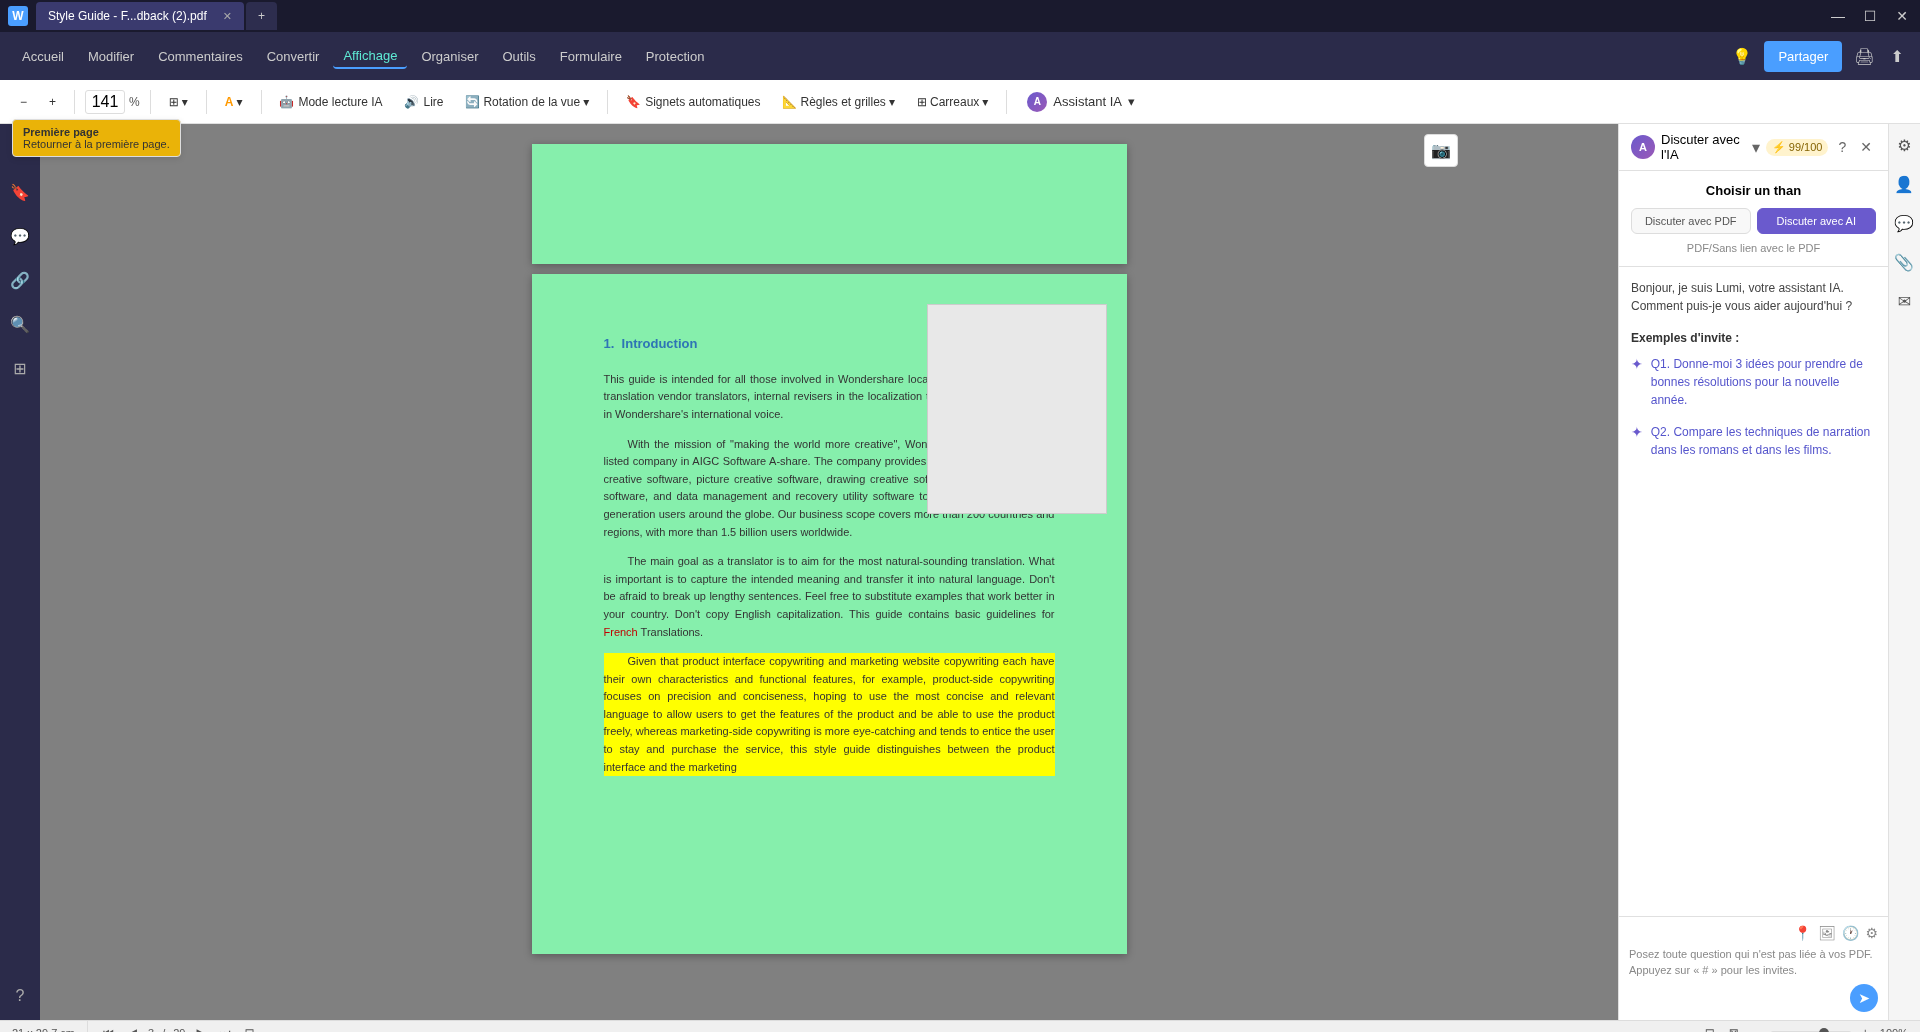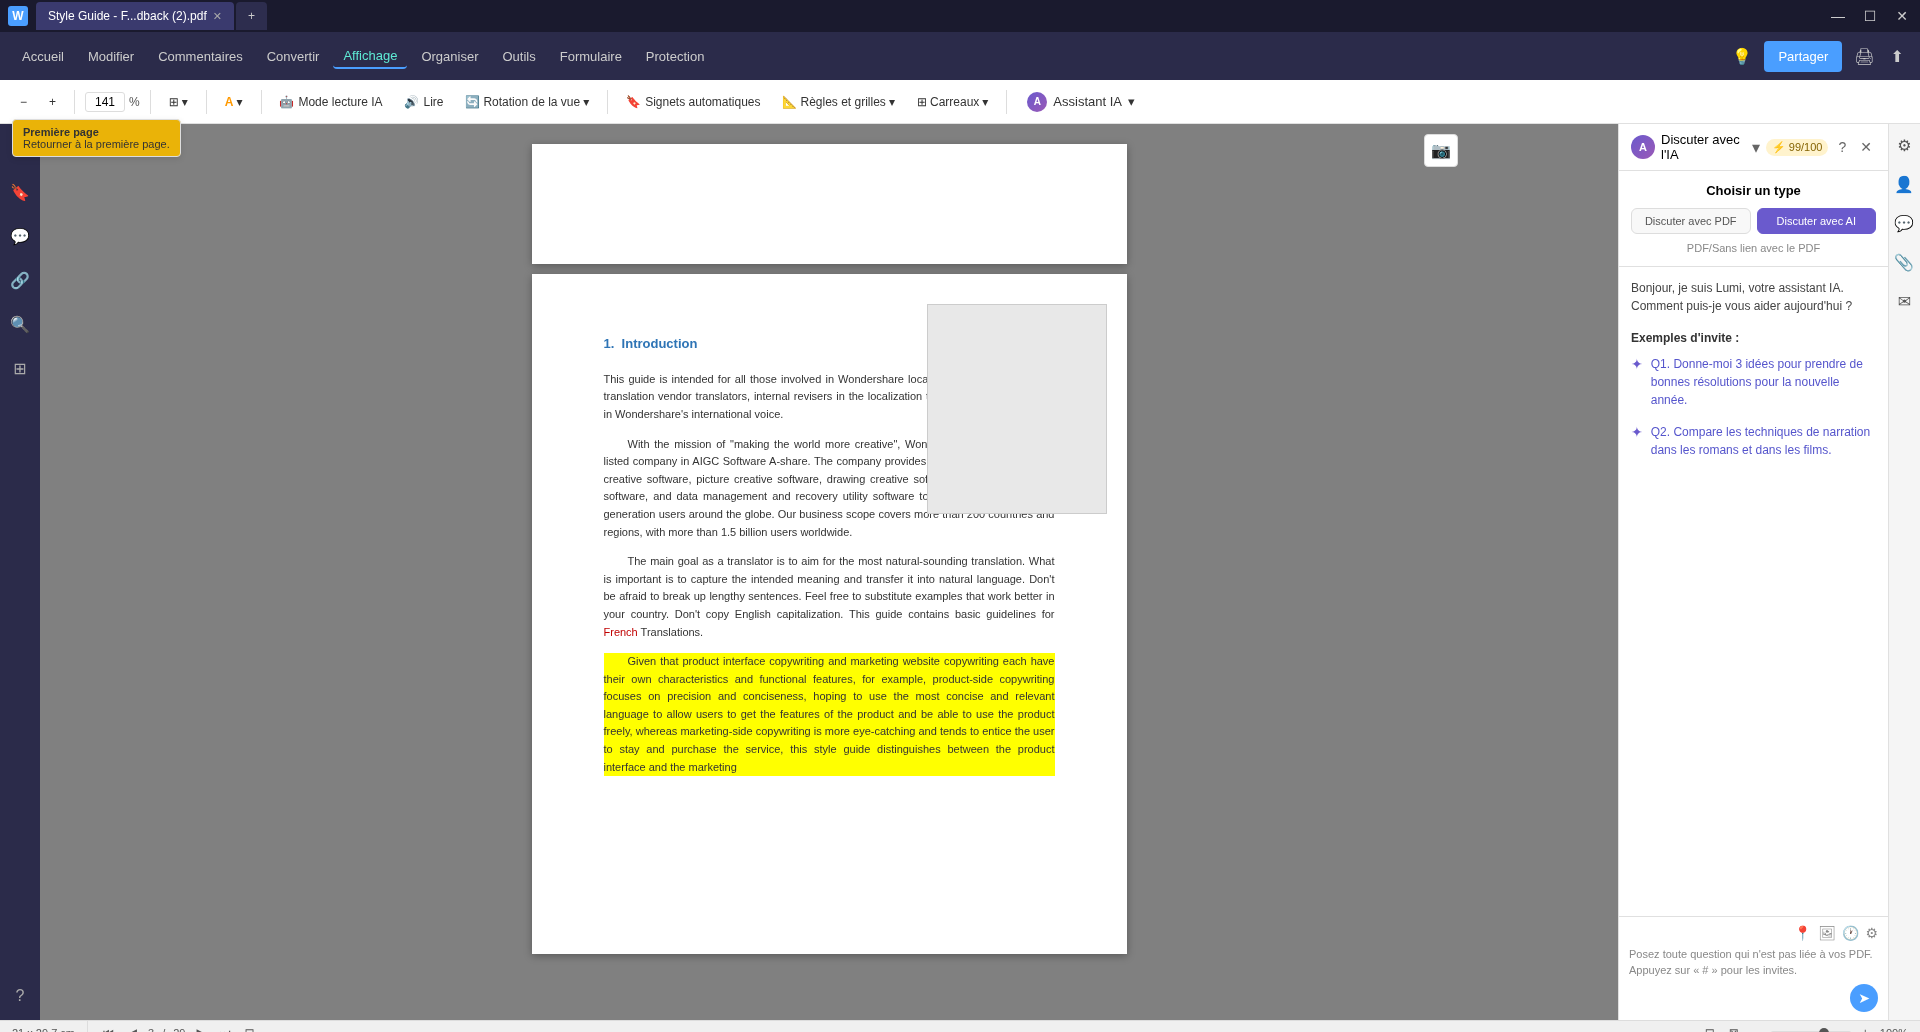--- a/index.html
+++ b/index.html
@@ -19,21 +19,21 @@
     #title-bar-left { display: flex; align-items: center; gap: 8px; }
     #tab-bar { display: flex; align-items: center; gap: 2px; }
     .tab {
       background: #2d2d4e;
       color: #ccc;
       padding: 4px 12px;
       border-radius: 4px 4px 0 0;
       font-size: 12px;
       display: flex;
       align-items: center;
-      gap: 6px;
+      gap: 16px;
       cursor: pointer;
       height: 28px;
     }
     .tab.active { background: #3a3a6e; color: white; }
     #title-bar-right { display: flex; align-items: center; gap: 12px; }
     .win-btn { color: #ccc; cursor: pointer; font-size: 14px; width: 20px; text-align: center; }
 
     
     #menu-bar {
       height: 48px;
@@ -86,21 +86,21 @@
       background: none;
     }
     .tb-divider { width: 1px; height: 24px; background: #ddd; margin: 0 4px; }
     .zoom-control { display: flex; align-items: center; gap: 4px; font-size: 13px; }
     .zoom-input {
       width: 40px;
       text-align: center;
       border: 1px solid #ddd;
       border-radius: 3px;
       padding: 2px 4px;
-      font-size: 12px;
+      font-size: 16px;
     }
     .tb-dropdown {
       display: flex;
       align-items: center;
       gap: 3px;
       padding: 4px 8px;
       border-radius: 4px;
       cursor: pointer;
       font-size: 12px;
       color: #333;
@@ -158,21 +158,21 @@
       background: #808080;
       overflow-y: auto;
       display: flex;
       flex-direction: column;
       align-items: center;
       padding: 20px;
       gap: 10px;
       position: relative;
     }
     .pdf-page {
-      background: #ffffff;
+      background: #86efac;
       box-shadow: 0 2px 8px rgba(0,0,0,0.3);
     }
     .pdf-page-1 { width: 595px; height: 120px; }
     .pdf-page-2 {
       width: 595px;
       min-height: 680px;
       padding: 60px 72px 60px 72px;
       font-size: 11px;
       line-height: 1.6;
       color: #333;
@@ -525,21 +525,21 @@
       <span style="cursor:pointer;color:#666;">▾</span>
       <div class="score-badge">
         <span>⚡</span>
         <span>99/100</span>
       </div>
       <span class="ai-header-btn">?</span>
       <span class="ai-header-btn">✕</span>
     </div>
 
     <div id="ai-type-section">
-      <div id="ai-type-title">Choisir un type</div>
+      <div id="ai-type-title">Choisir un than</div>
       <div id="ai-type-buttons">
         <button class="type-btn">Discuter avec PDF</button>
         <button class="type-btn active">Discuter avec AI</button>
       </div>
       <div id="pdf-sans-lien">PDF/Sans lien avec le PDF</div>
     </div>
 
     <div id="ai-chat-area">
       <div id="ai-greeting">Bonjour, je suis Lumi, votre assistant IA. Comment puis-je vous aider aujourd'hui ?</div>
       <div id="ai-examples-title">Exemples d'invite :</div>

